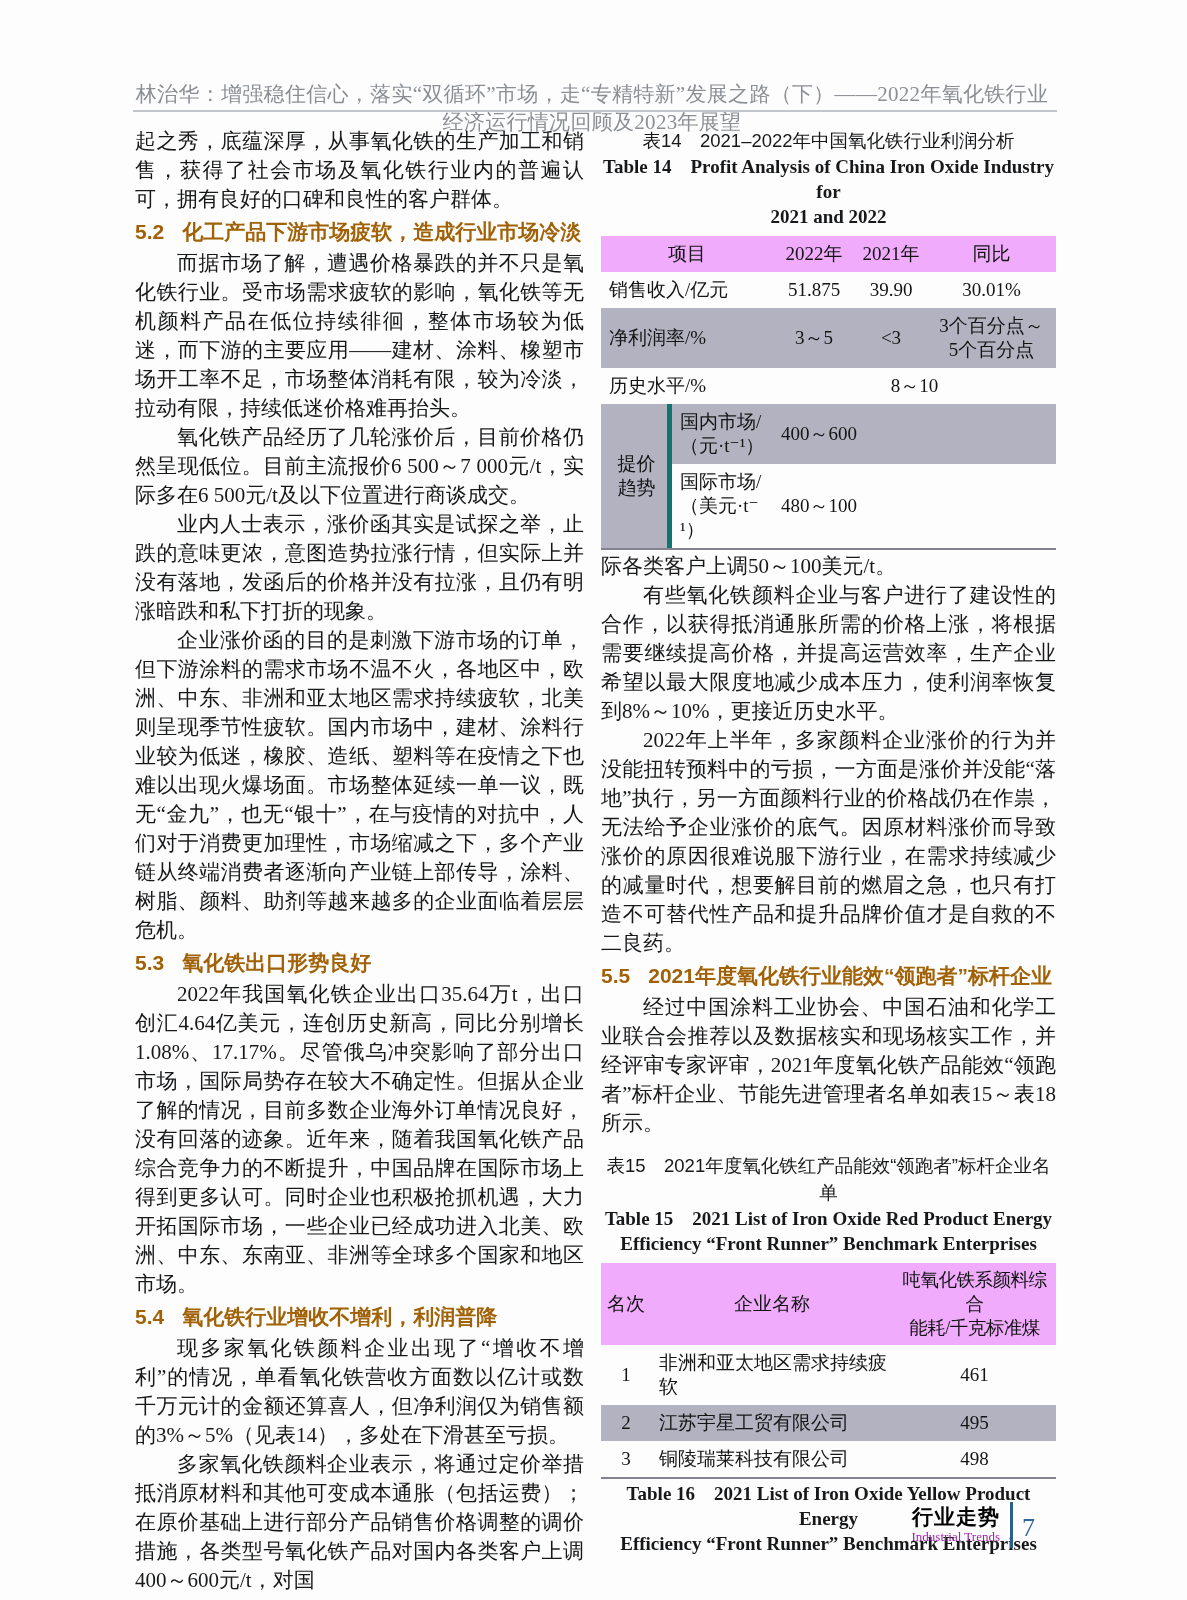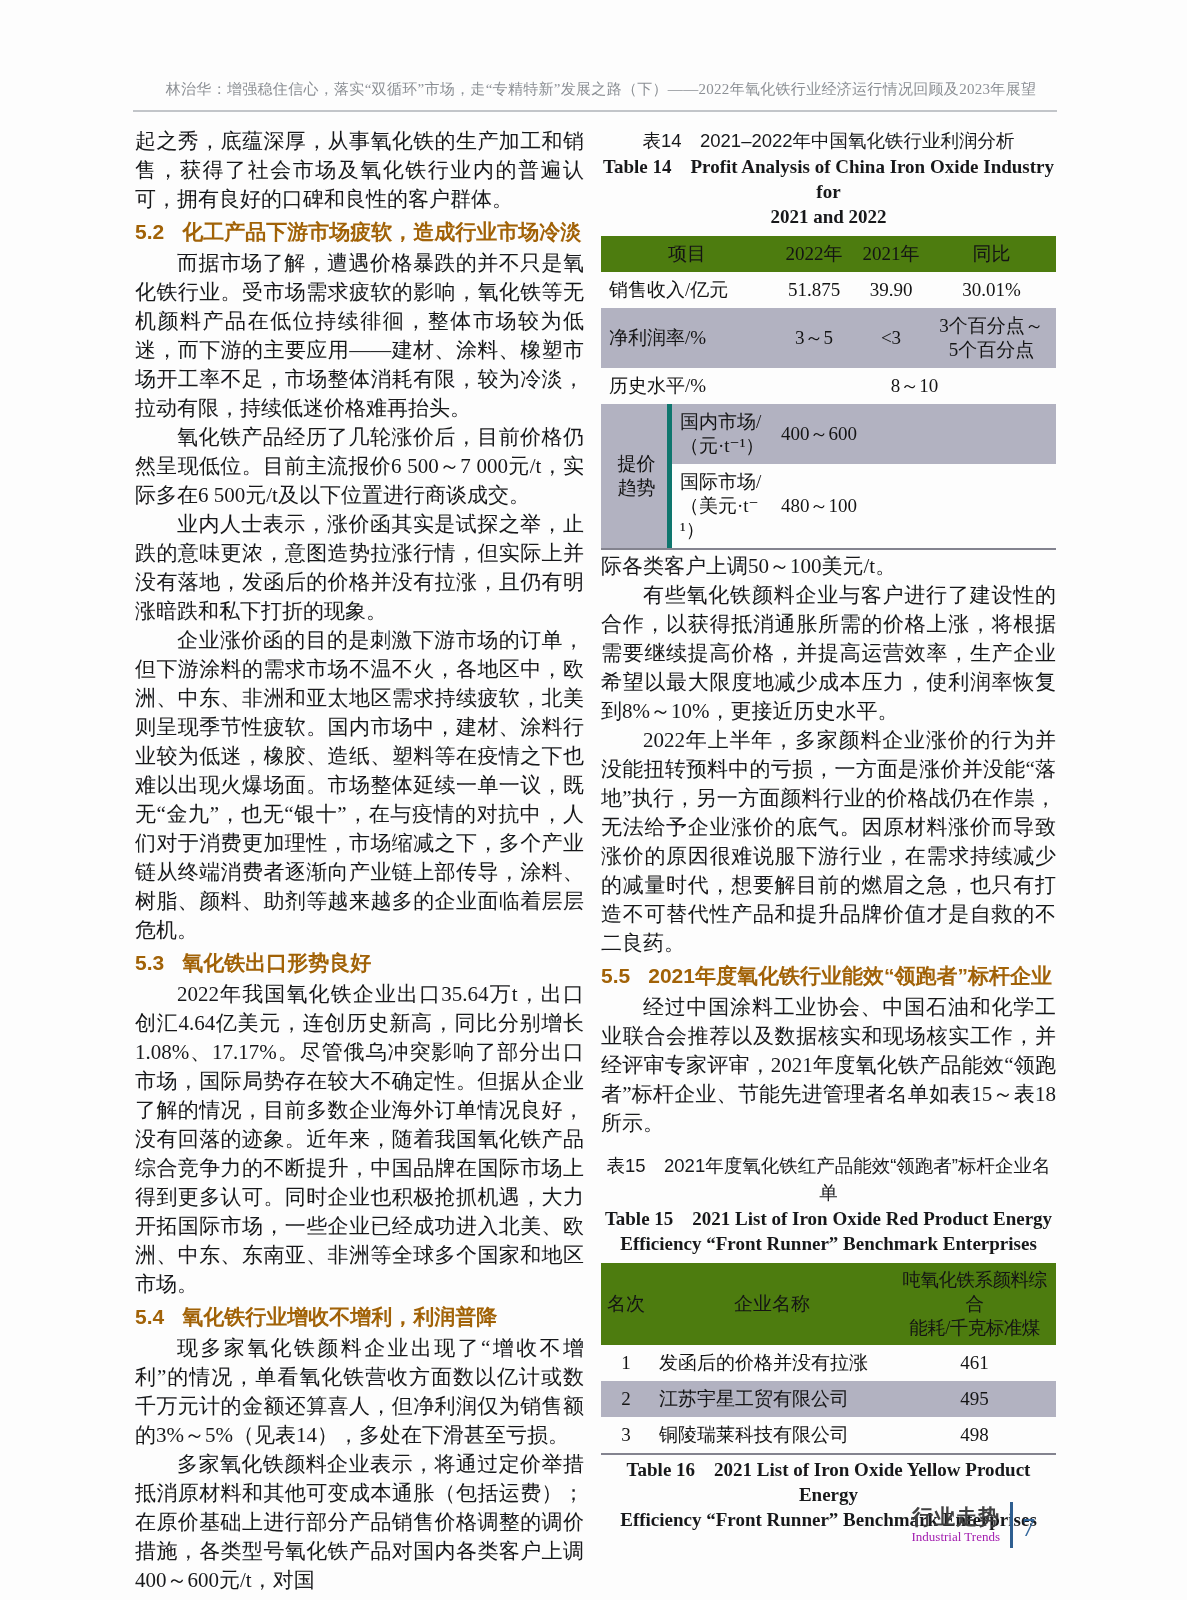--- a/index.html
+++ b/index.html
@@ -2,22 +2,22 @@
 <html><head>
 <meta charset="utf-8">
 <style>
   html,body { margin:0; padding:0; background:#ffffff; }
   .page {
     position:relative; width:1187px; height:1600px; background:#fdfdfd;
     font-family:"Liberation Serif","DejaVu Serif",serif; color:#17181a; overflow:hidden;
   }
   
   .running-head {
-    position:absolute; left:139px; top:80px; width:924px;
-    text-align:center; font-size:15px; color:#8b8f94; letter-spacing:.3px;
+    position:absolute; left:130px; top:80px; width:924px;
+    text-align:center; font-size:21px; color:#8b8f94; letter-spacing:.3px;
   }
   .head-rule { position:absolute; left:133px; top:110px; width:924px; height:2px; background:#c2c5c9; }
 
   
   .col { position:absolute; top:127px; font-size:21px; line-height:29px; text-align:justify; }
   .col-left  { left:135px; width:449px; }
   .col-right { left:601px; width:455px; }
   p.bp { margin:0; text-indent:2em; }
   p.bp.cont { text-indent:0; }
 
@@ -38,36 +38,36 @@
   }
   .mt14 { margin-top:14px; }
 
   
   table.dt {
     width:100%; border-collapse:separate; border-spacing:0; table-layout:fixed;
     font-size:19px; line-height:24px; color:#141414; text-align:center;
     border-bottom:2.5px solid #83838f; margin:0 0 2px;
   }
   .dt td { padding:6px 3px; vertical-align:middle; word-break:break-all; }
-  .dt tr.hdr td { background:#4d7c0f; }
+  .dt tr.hdr td { background:#f0abfc; }
   .dt td.g, .dt tr.g td { background:#b2b2c1; }
   .dt .tl { text-align:left; padding-left:8px; }
   .pre { white-space:pre-line; }
   .t14 .sub { border-left:5px solid #0f766e; }
   .t14 .merged { vertical-align:middle; padding-left:8px; }
   .tlist .hdr td { padding:5px 2px; }
   .tlist .col3h { letter-spacing:-0.5px; font-size:18.5px; }
   .p-after-table { margin-top:9px; }
 
   
   .footer { position:absolute; top:1502px; right:152px; display:flex; align-items:center; }
   .f-labels { text-align:right; }
   .f-zh {
     font-family:"Liberation Sans","DejaVu Sans",sans-serif; font-weight:bold;
-    font-size:21px; line-height:24px; color:#404040; letter-spacing:1px;
+    font-size:21px; line-height:24px; color:#000000; letter-spacing:1px;
   }
   .f-en { font-size:13px; line-height:16px; color:#a21caf; }
   .f-bar { width:3px; height:46px; background:#2e5e90; margin:0 9px 0 10px; }
   .f-num { font-size:26px; color:#33679c; padding-top:6px; }
 </style>
 </head>
 <body>
 
 <div class="page">
 
@@ -171,21 +171,21 @@
       </colgroup>
       <tbody>
         <tr class="hdr">
           <td>名次</td>
           <td>企业名称</td>
           <td class="pre col3h">吨氧化铁系颜料综合
 能耗/千克标准煤</td>
         </tr>
         <tr>
           <td>1</td>
-          <td class="tl">发函后的价格并没有拉涨</td>
+          <td class="tl">非洲和亚太地区需求持续疲软</td>
           <td>461</td>
         </tr>
         <tr class="g">
           <td>2</td>
           <td class="tl">江苏宇星工贸有限公司</td>
           <td>495</td>
         </tr>
         <tr>
           <td>3</td>
           <td class="tl">铜陵瑞莱科技有限公司</td>

